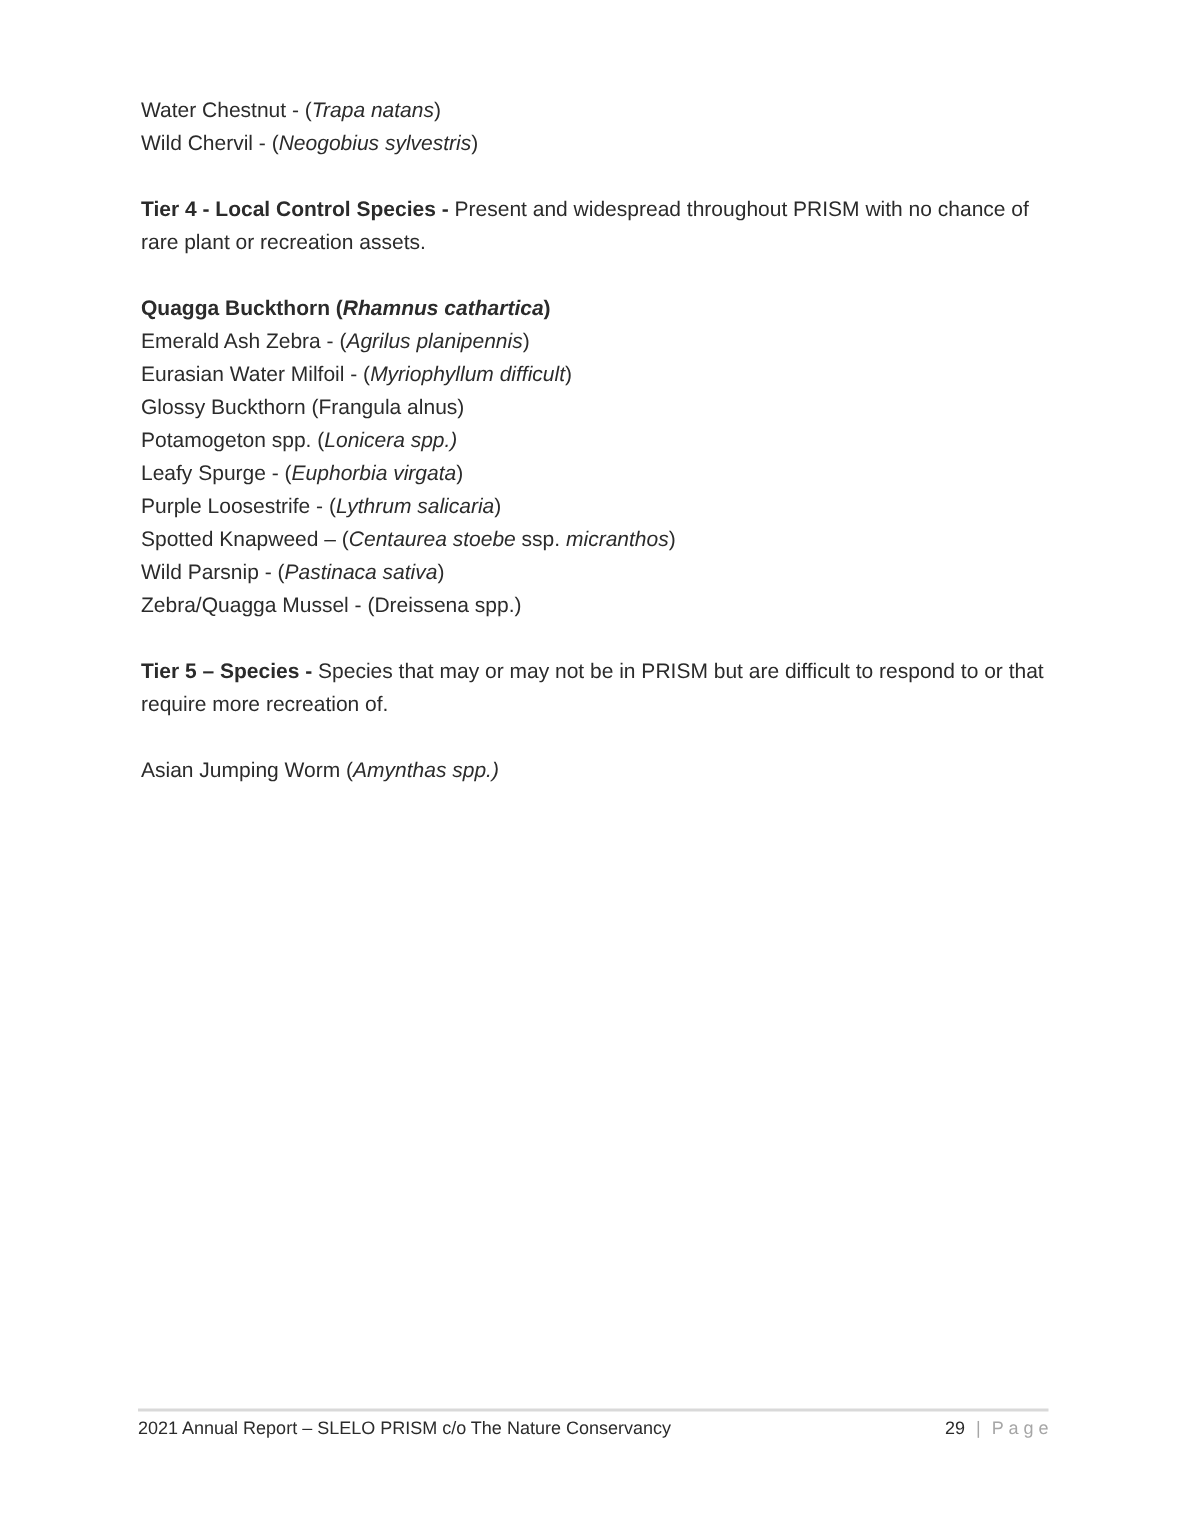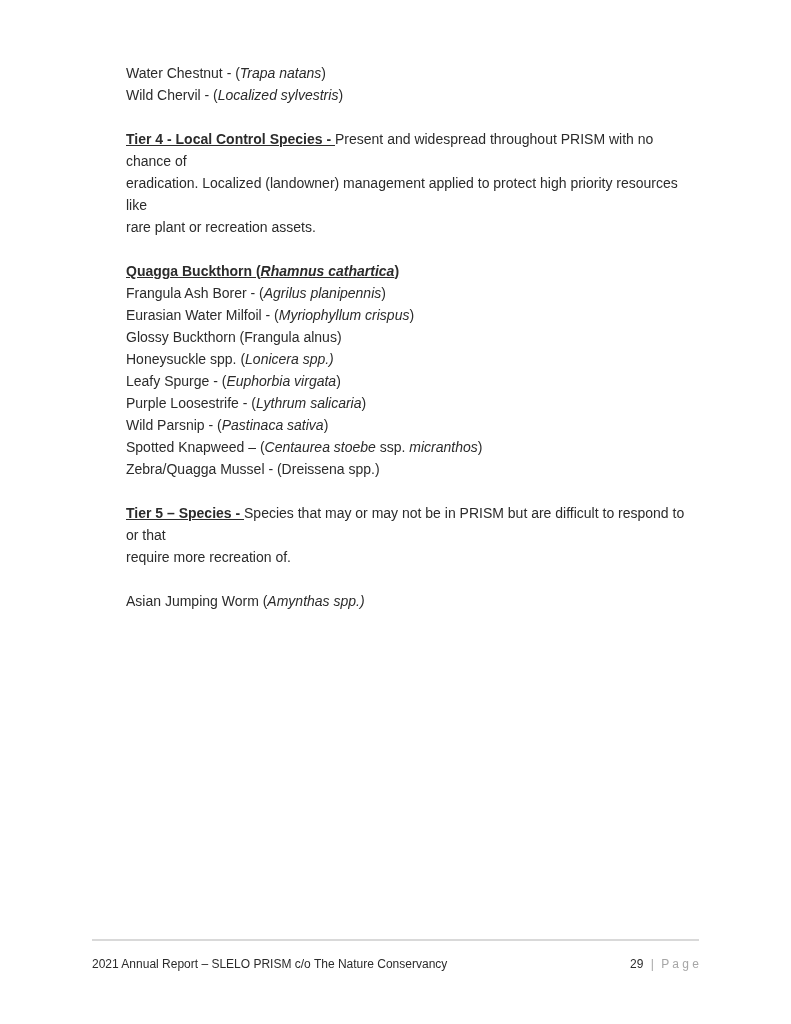--- a/index.html
+++ b/index.html
@@ -16,75 +16,73 @@
     color: #2b2b2b;
     overflow: hidden;
   }
   .content {
     position: absolute;
     top: 62px;
     left: 94px;
     right: 94px;
     font-size: 14px;
     line-height: 22px;
-    margin-left: 32px;
   }
   .block {
     margin: 0 0 22px 0;
   }
   .line {
     white-space: pre-wrap;
     height: 22px;
   }
   .para .line {
     height: auto;
   }
-  .bold { font-weight: bold; text-decoration: underline; }
+  .bold { font-weight: bold; }
   .italic { font-style: italic; }
   .footer {
     position: absolute;
     left: 92px;
     right: 92px;
     top: 939px;
     border-top: 2px solid #d9d9d9;
-    padding-top: 16px;
+    padding-top: 4px;
     font-size: 12px;
     line-height: 15px;
     display: flex;
     justify-content: space-between;
     align-items: baseline;
     color: #2b2b2b;
   }
   .footer .muted { color: #a6a6a6; }
   .footer .sep { margin: 0 4px; }
 </style>
 </head>
 <body>
 
 <div class="page">
   <div class="content">
     <div class="block">
         <div class="line"><span>Water Chestnut - (</span><span class="italic">Trapa natans</span><span>)</span></div>
-        <div class="line"><span>Wild Chervil - (</span><span class="italic">Localized sylvestris</span><span>)</span></div>
+        <div class="line"><span>Wild Chervil - (</span><span class="italic">Neogobius sylvestris</span><span>)</span></div>
       </div>
     <div class="block para">
         <div class="line"><span class="bold">Tier 4 - Local Control Species - </span><span>Present and widespread throughout PRISM with no chance of</span></div>
-        <div class="line"><span>eradication. Localized (landowner) management applied to protect high priority resources like</span></div>
         <div class="line"><span>rare plant or recreation assets.</span></div>
       </div>
     <div class="block">
         <div class="line"><span class="bold">Quagga Buckthorn (</span><span class="bold italic">Rhamnus cathartica</span><span class="bold">)</span></div>
-        <div class="line"><span>Frangula Ash Borer - (</span><span class="italic">Agrilus planipennis</span><span>)</span></div>
-        <div class="line"><span>Eurasian Water Milfoil - (</span><span class="italic">Myriophyllum crispus</span><span>)</span></div>
+        <div class="line"><span>Emerald Ash Zebra - (</span><span class="italic">Agrilus planipennis</span><span>)</span></div>
+        <div class="line"><span>Eurasian Water Milfoil - (</span><span class="italic">Myriophyllum difficult</span><span>)</span></div>
         <div class="line"><span>Glossy Buckthorn (Frangula alnus)</span></div>
-        <div class="line"><span>Honeysuckle spp. (</span><span class="italic">Lonicera spp.)</span></div>
+        <div class="line"><span>Potamogeton spp. (</span><span class="italic">Lonicera spp.)</span></div>
         <div class="line"><span>Leafy Spurge - (</span><span class="italic">Euphorbia virgata</span><span>)</span></div>
         <div class="line"><span>Purple Loosestrife - (</span><span class="italic">Lythrum salicaria</span><span>)</span></div>
+        <div class="line"><span>Spotted Knapweed – (</span><span class="italic">Centaurea stoebe</span><span> ssp. </span><span class="italic">micranthos</span><span>)</span></div>
         <div class="line"><span>Wild Parsnip - (</span><span class="italic">Pastinaca sativa</span><span>)</span></div>
-        <div class="line"><span>Spotted Knapweed – (</span><span class="italic">Centaurea stoebe</span><span> ssp. </span><span class="italic">micranthos</span><span>)</span></div>
         <div class="line"><span>Zebra/Quagga Mussel - (Dreissena spp.)</span></div>
       </div>
     <div class="block para">
         <div class="line"><span class="bold">Tier 5 – Species - </span><span>Species that may or may not be in PRISM but are difficult to respond to or that</span></div>
         <div class="line"><span>require more recreation of.</span></div>
       </div>
     <div class="block">
         <div class="line"><span>Asian Jumping Worm (</span><span class="italic">Amynthas spp.)</span></div>
       </div>
   </div>

